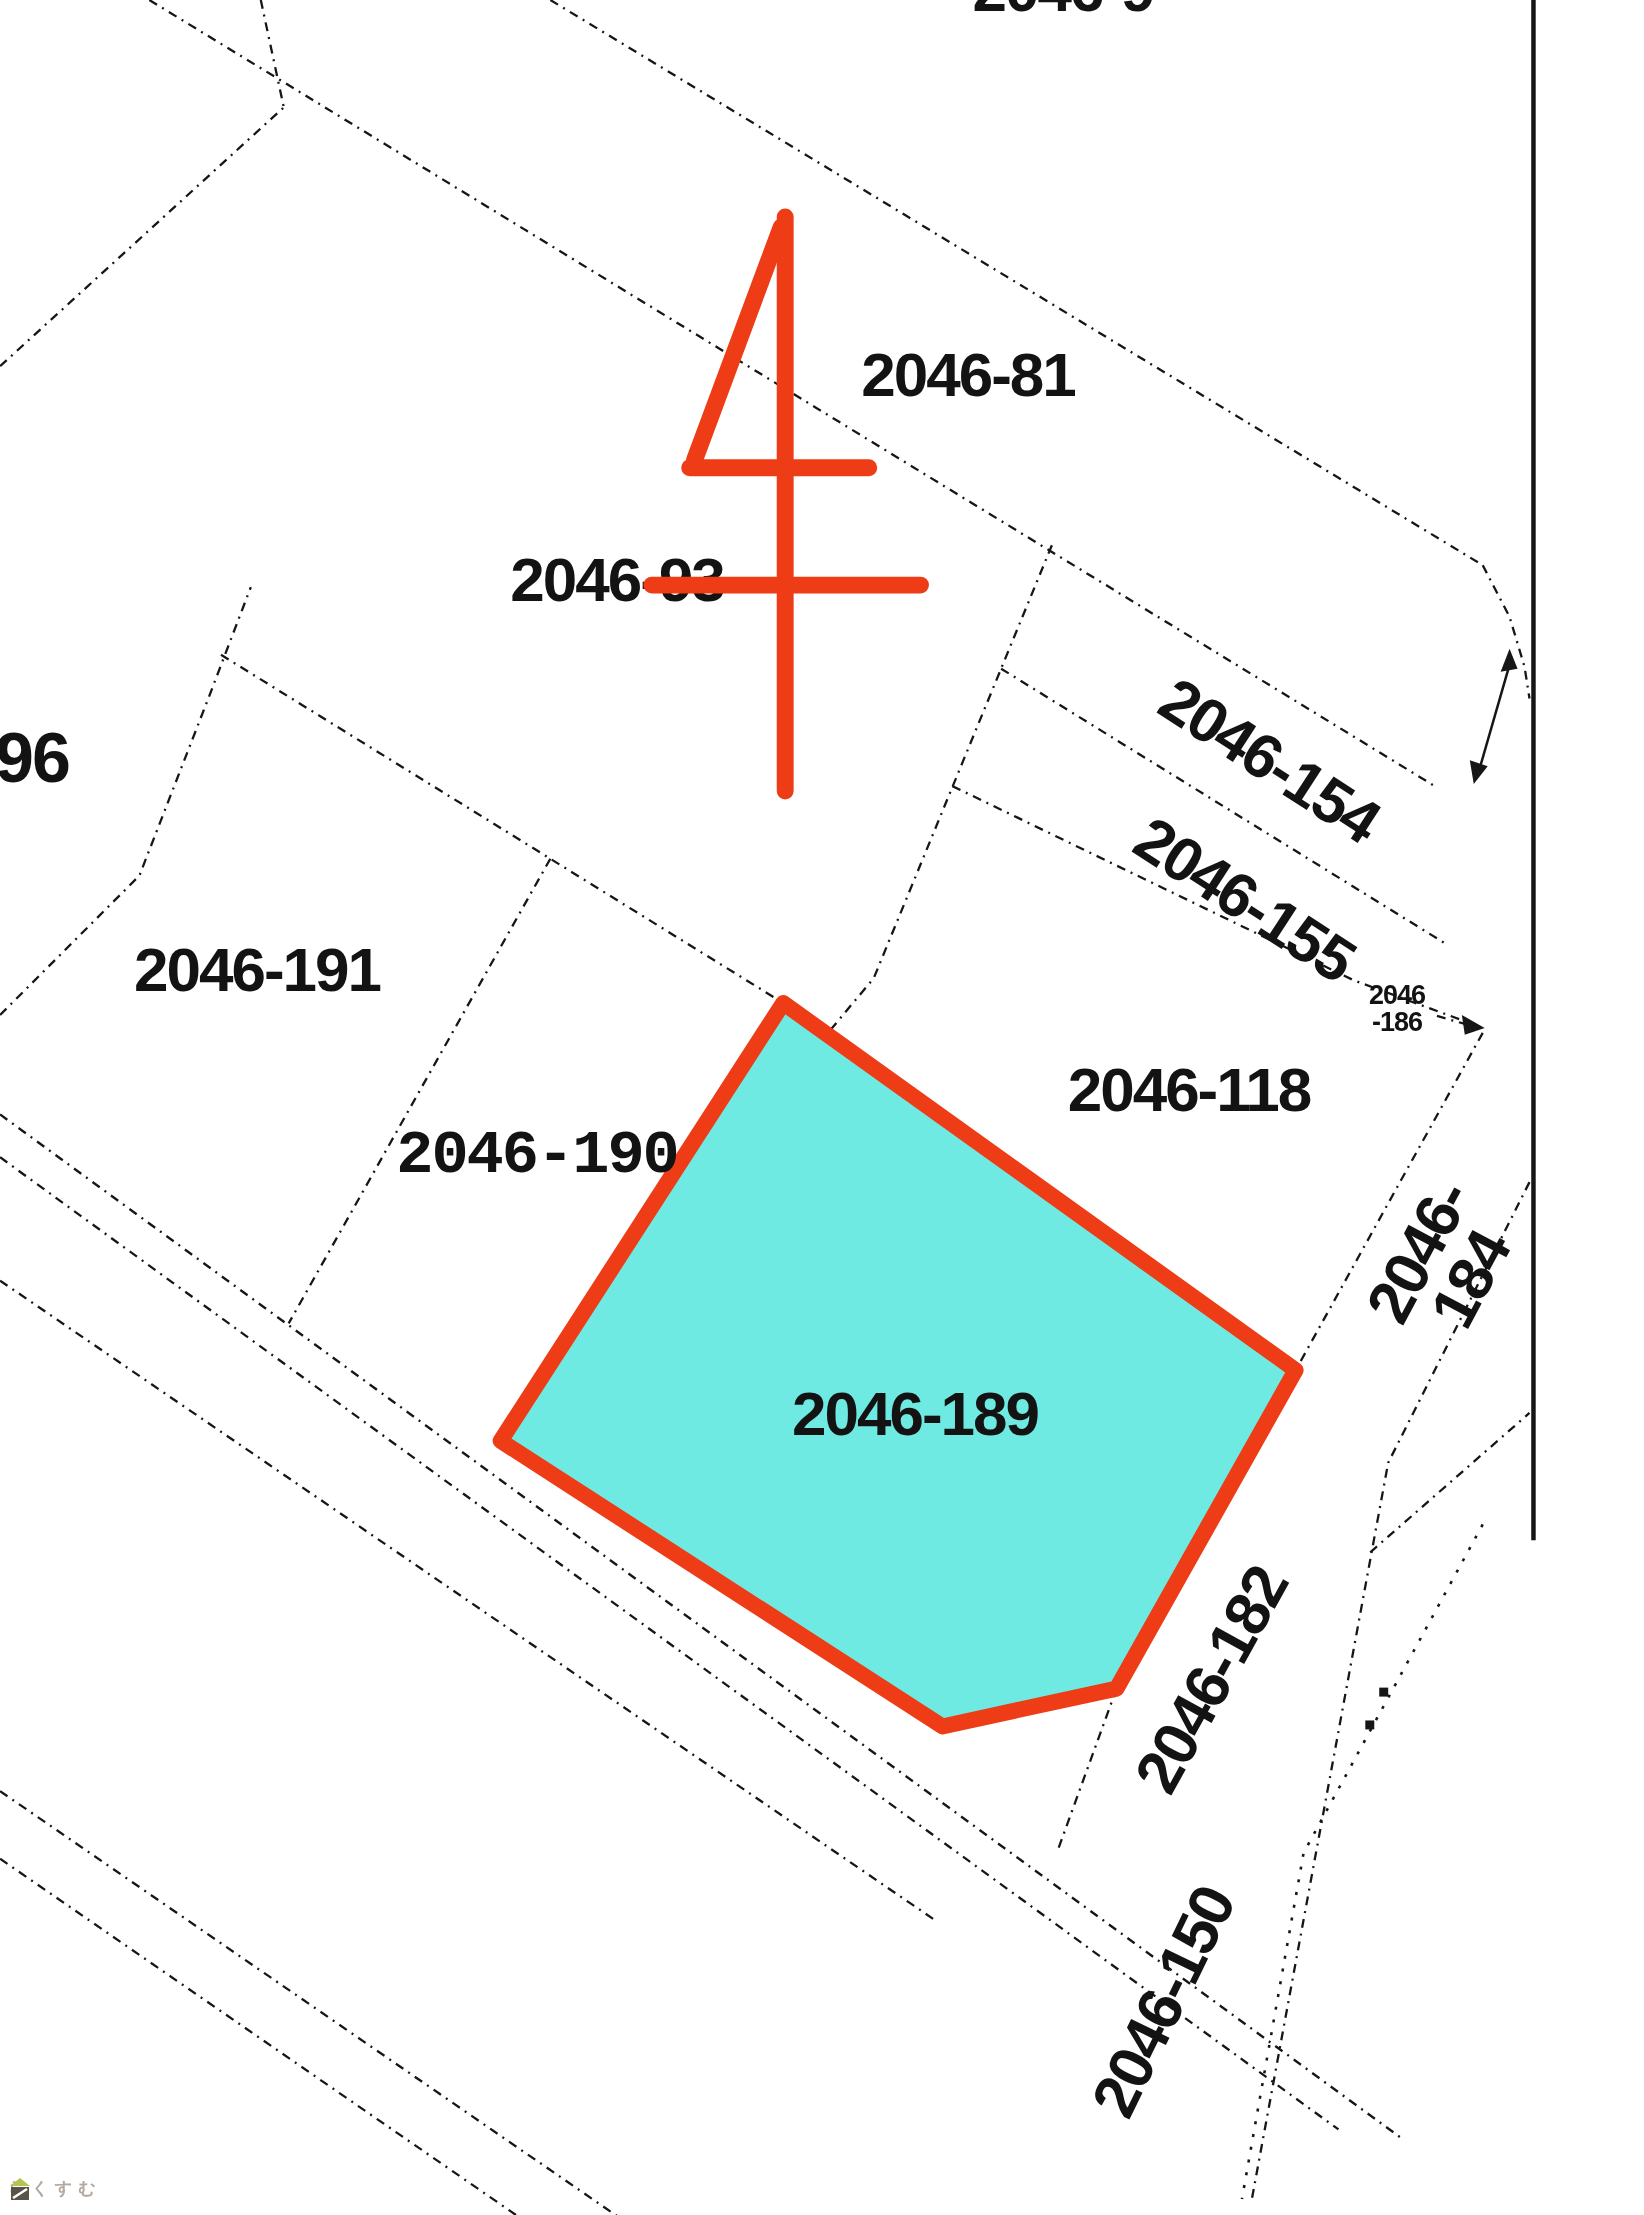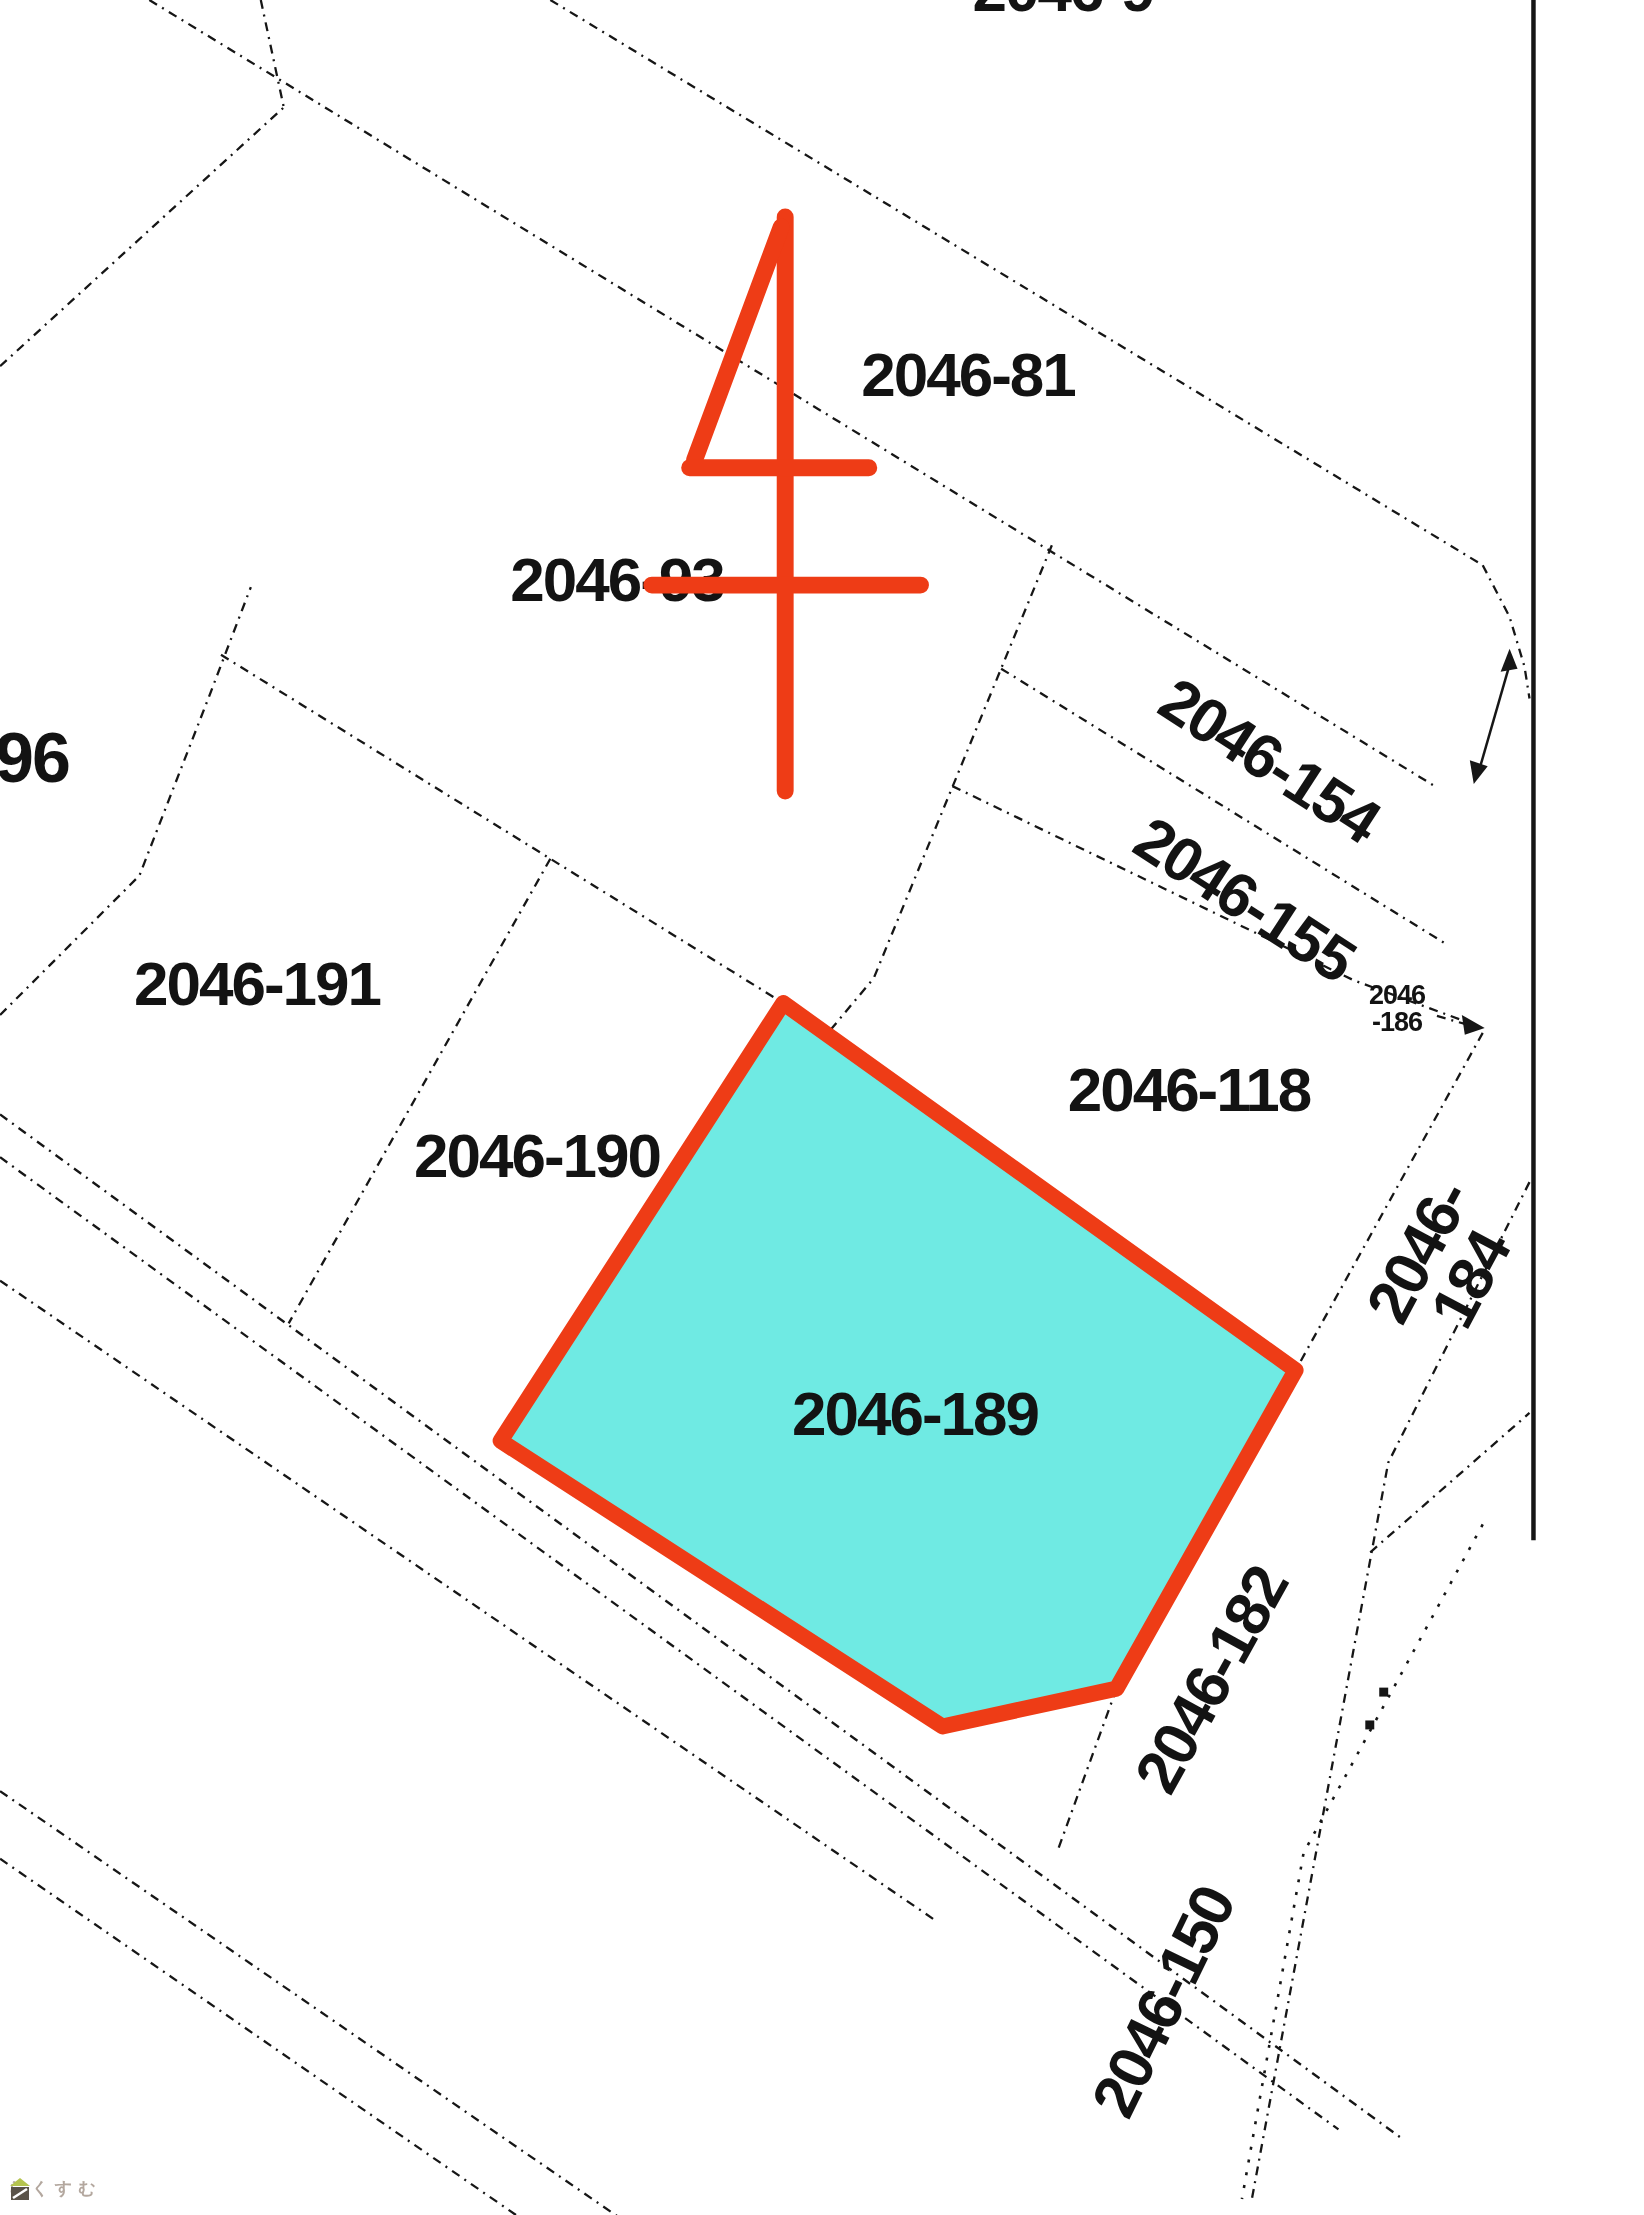--- a/index.html
+++ b/index.html
@@ -67,22 +67,22 @@
   <div id="label-layer">
       <div class="plabel" style="left: 1063px; top: -10px; font-size: 62px; transform: translate(-50%, -50%) rotate(0deg);">2046-9</div>
       <div class="plabel" style="left: 968px; top: 375px; font-size: 62px; transform: translate(-50%, -50%) rotate(0deg);">2046-81</div>
       <div class="plabel" style="left: 617px; top: 580px; font-size: 62px; transform: translate(-50%, -50%) rotate(0deg);">2046-93</div>
       <div class="plabel" style="left: 1269px; top: 761px; font-size: 62px; transform: translate(-50%, -50%) rotate(33deg);">2046-154</div>
       <div class="plabel" style="left: 1244px; top: 900px; font-size: 62px; transform: translate(-50%, -50%) rotate(33deg);">2046-155</div>
       <div class="plabel small" style="left: 1397px; top: 1009px; font-size: 27px; transform: translate(-50%, -50%) rotate(0deg);">2046
 -186</div>
       <div class="plabel" style="left: 1142px; top: 1090px; font-size: 62px; transform: translate(-50%, -50%) rotate(0deg); margin-left: 47px;">2046-118</div>
       <div class="plabel" style="left: 1445px; top: 1266px; font-size: 62px; transform: translate(-50%, -50%) rotate(-62deg);">2046-184</div>
-      <div class="plabel" style="left: 257px; top: 970px; font-size: 62px; transform: translate(-50%, -50%) rotate(0deg); margin-top: 14px;">2046-191</div>
-      <div class="plabel" style="left: 537px; top: 1156px; font-size: 62px; transform: translate(-50%, -50%) rotate(0deg);">2046-190</div>
+      <div class="plabel" style="left: 257px; top: 970px; font-size: 62px; transform: translate(-50%, -50%) rotate(0deg);">2046-191</div>
+      <div class="plabel" style="left: 537px; top: 1156px; font-size: 62px; transform: translate(-50%, -50%) rotate(0deg); font-family: Liberation Mono, monospace;">2046-190</div>
       <div class="plabel" style="left: 32px; top: 758px; font-size: 70px; transform: translate(-50%, -50%) rotate(0deg);">96</div>
       <div class="plabel" style="left: 915px; top: 1414px; font-size: 62px; transform: translate(-50%, -50%) rotate(0deg);">2046-189</div>
       <div class="plabel" style="left: 1212px; top: 1680px; font-size: 62px; transform: translate(-50%, -50%) rotate(-61deg);">2046-182</div>
       <div class="plabel" style="left: 1164px; top: 2002px; font-size: 62px; transform: translate(-50%, -50%) rotate(-64deg);">2046-150</div>
     </div>
 
   <svg id="marker-svg" width="1645" height="2216" viewBox="0 0 1653 2227">
     <line class="redstroke" x1="789" y1="218" x2="789" y2="795"></line>
     <line class="redstroke" x1="785" y1="228" x2="698" y2="462"></line>
     <line class="redstroke" x1="693" y1="470" x2="873" y2="470"></line>

